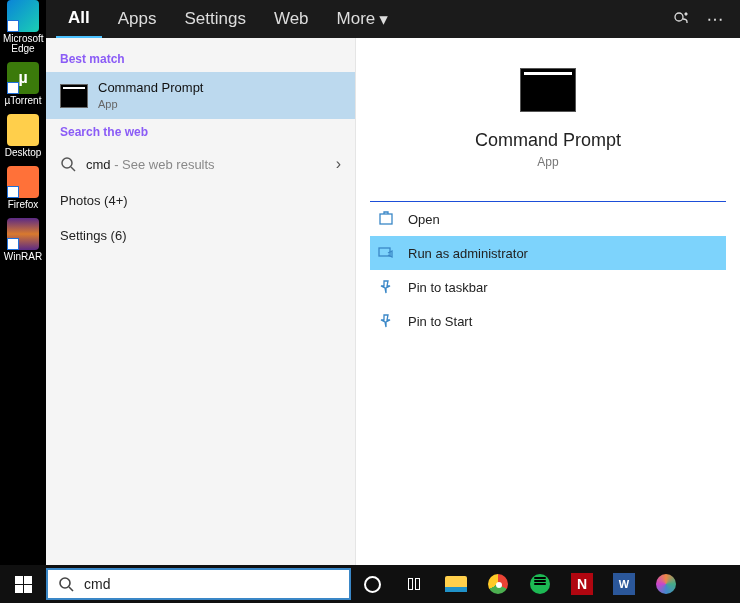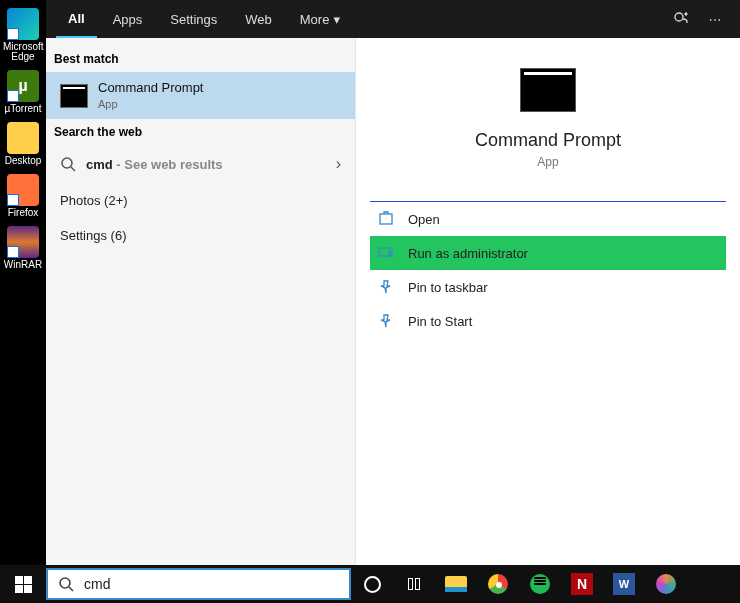--- a/index.html
+++ b/index.html
@@ -1,69 +1,69 @@
 <!DOCTYPE html>
 <html><head>
 <meta charset="utf-8">
 <style>
   * { box-sizing: border-box; margin: 0; padding: 0; font-family: "Segoe UI", Arial, sans-serif; }
   body { width: 740px; height: 603px; overflow: hidden; background: #000; position: relative; }
 
   
-  .desktop { position: absolute; left: 0; top: 0; width: 46px; height: 565px; background: #000; display:flex; flex-direction:column; align-items:center; gap:8px; padding-top:8px;}
+  .desktop { position: absolute; left: 0; top: 0; width: 46px; height: 565px; background: #000; display:flex; flex-direction:column; align-items:center; gap:8px; padding-top:0;}
   .desk-icon { width:40px; text-align:center; font-size:10px; color:#fff; line-height:1; }
   .desk-icon .ic { width:32px; height:32px; margin:0 auto 2px; border-radius:4px; display:flex; align-items:center; justify-content:center; font-size:16px; color:#fff;}
   .edge { background: linear-gradient(135deg,#0a84d8,#1bcfb4); border-radius:50%; }
   .chrome-ic { background: conic-gradient(#ea4335 0 120deg,#4caf50 120deg 240deg,#ffca28 240deg 360deg); border-radius:50%; position:relative;}
   .chrome-ic::after{content:"";position:absolute;inset:8px;background:#4285f4;border-radius:50%;border:3px solid #fff;}
   .utor { background:#3b7a0b; border-radius:50%; font-weight:bold;}
   .folder-ic{ background:#ffcf4b;}
   .ff-ic{ background:#ff7139; border-radius:50%;}
   .rar-ic{ background:linear-gradient(#5b2a86,#d97a2e,#5b2a86);}
   .shortcut{position:relative;}
   .shortcut::after{content:"";position:absolute;bottom:0;left:0;width:10px;height:10px;background:#fff;border:1px solid #1e6fd9;}
 
   
   .panel { position:absolute; left:46px; top:0; width:694px; height:565px; background:#f2f2f2; display:flex; flex-direction:column;}
-  .tabs { height:38px; background:#1b1b1b; display:flex; align-items:center; color:#ccc; font-size:13px; padding:0 10px; gap:4px;}
+  .tabs { height:38px; background:#1b1b1b; display:flex; align-items:center; color:#ccc; font-size:17px; padding:0 10px; gap:4px;}
   .tab { padding:0 12px; height:38px; display:flex; align-items:center; cursor:pointer; color:#ddd;}
   .tab.active { color:#fff; border-bottom:2px solid #4cc2ff; font-weight:600;}
   .tabs-spacer{flex:1;}
   .tabs .ticon{width:18px;height:18px;display:flex;align-items:center;justify-content:center;color:#ddd;margin:0 6px;cursor:pointer;}
   .chev{margin-left:4px;}
 
   .content { flex:1; display:flex; }
   .col-left { width:310px; border-right:1px solid #e5e5e5; background:#f5f5f5; padding-top:8px;}
   .col-right{ flex:1; background:#fff; display:flex; flex-direction:column; padding-top:30px;}
 
-  .section-label{font-size:12px; font-weight:600; color:#000000; padding:6px 8px;}
+  .section-label{font-size:12px; font-weight:600; color:#8b5cf6; padding:6px 14px;}
   .result{display:flex;align-items:center;padding:8px 14px;cursor:pointer;}
   .result.best{background:#bcd9ee;}
   .app-icon{width:28px;height:24px;background:#000;border:1px solid #666;margin-right:10px;position:relative;}
   .app-icon::before{content:"";position:absolute;top:2px;left:2px;right:2px;height:2px;background:#fff;}
   .result-texts{display:flex;flex-direction:column;line-height:1.3;}
   .result-title{font-size:13px;color:#111;}
   .result-sub{font-size:11px;color:#666;}
   .web-row{display:flex;align-items:center;padding:10px 14px;justify-content:space-between;cursor:pointer;}
-  .web-left{display:flex;align-items:center;gap:10px;font-weight:bold;}
+  .web-left{display:flex;align-items:center;gap:10px;}
   .search-glyph{width:16px;height:16px;}
   .web-query{font-size:13px;color:#222;}
   .web-hint{color:#888;}
   .chev-right{color:#555;}
   .plain-row{font-size:13px;color:#222;padding:10px 14px;cursor:pointer;}
 
   
   .app-preview{display:flex;flex-direction:column;align-items:center;padding-bottom:20px;}
   .preview-icon{width:56px;height:44px;background:#000;border:1px solid #555;position:relative;margin-bottom:18px;}
   .preview-icon::before{content:"";position:absolute;top:3px;left:3px;right:3px;height:3px;background:#fff;}
   .preview-title{font-size:18px;color:#222;margin-bottom:4px;}
   .preview-sub{font-size:12px;color:#777;}
   .actions{border-top:1px solid #1d4ed8;margin:12px 14px 0;}
   .action{display:flex;align-items:center;gap:14px;padding:9px 8px;font-size:13px;color:#222;cursor:pointer;}
-  .action:hover,.action.hover{background:#22c55e;}
+  .action:hover,.action.hover{background:#7dd3fc;}
   .action .aico{width:16px;height:16px;display:flex;align-items:center;justify-content:center;color:#3a87c7;}
 
   
   .taskbar{position:absolute;bottom:0;left:0;width:740px;height:38px;background:#101010;display:flex;align-items:center;}
   .start{width:46px;height:38px;display:flex;align-items:center;justify-content:center;cursor:pointer;}
   .win{display:grid;grid-template-columns:8px 8px;grid-template-rows:8px 8px;gap:1px;}
   .win span{background:#fff;}
   .searchbox{flex:0 0 305px;height:32px;margin:3px 0;background:#fff;border:2px solid #3a87c7;display:flex;align-items:center;padding:0 10px;gap:10px;}
   .searchbox input{border:none;outline:none;font-size:14px;flex:1;color:#222;background:transparent;}
   .sb-glyph{width:16px;height:16px;}
@@ -151,21 +151,21 @@
       <div class="web-row">
         <div class="web-left">
           <svg class="search-glyph" viewBox="0 0 16 16" fill="none" stroke="#555" stroke-width="1.5">
               <circle cx="7" cy="7" r="5"></circle>
               <line x1="11" y1="11" x2="15" y2="15"></line>
             </svg>
           <span class="web-query"><span>cmd</span><span class="web-hint"> - See web results</span></span>
         </div>
         <span class="chev-right">›</span>
       </div>
-      <div class="plain-row">Photos (2+)</div>
+      <div class="plain-row">Photos (4+)</div>
       <div class="plain-row">Settings (6)</div>
     </div>
 
     <div class="col-right">
       <div class="app-preview">
         <div class="preview-icon"></div>
         <div class="preview-title">Command Prompt</div>
         <div class="preview-sub">App</div>
       </div>
       <div class="actions">

